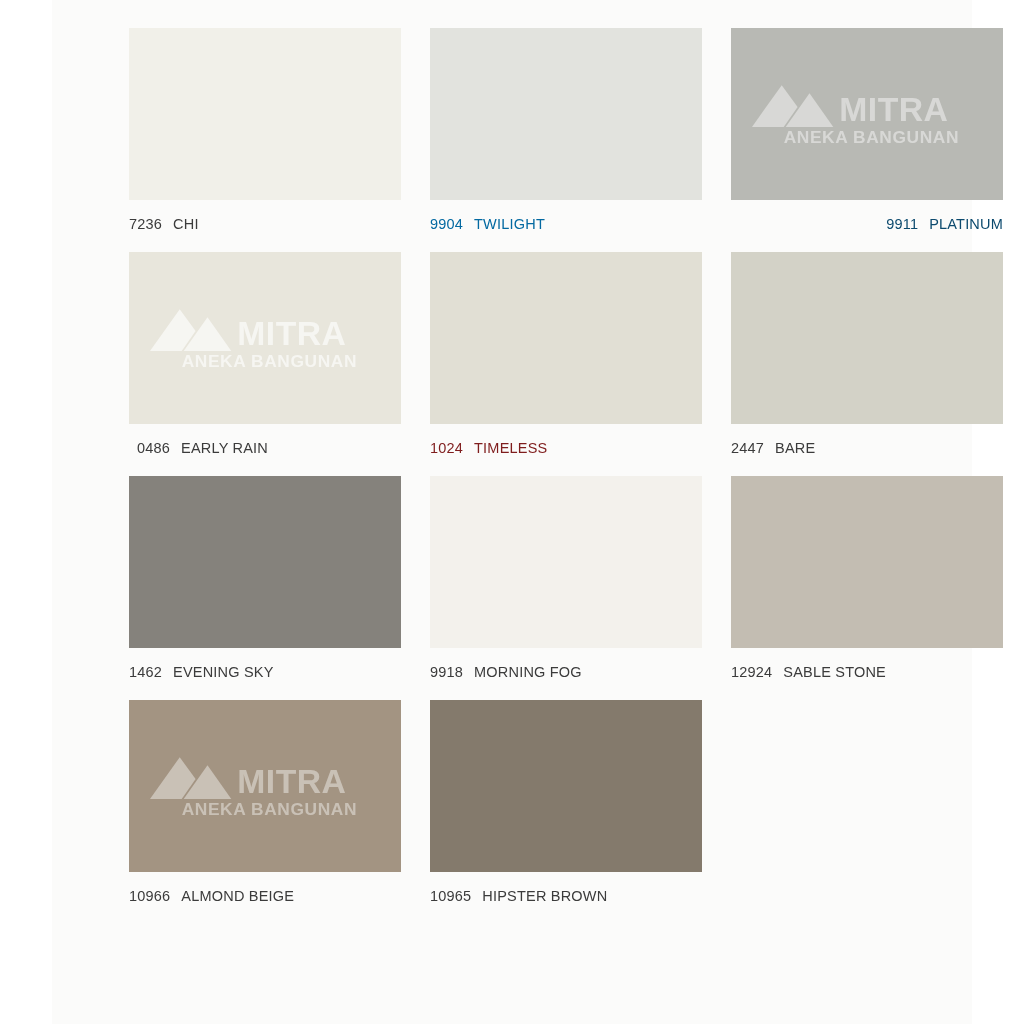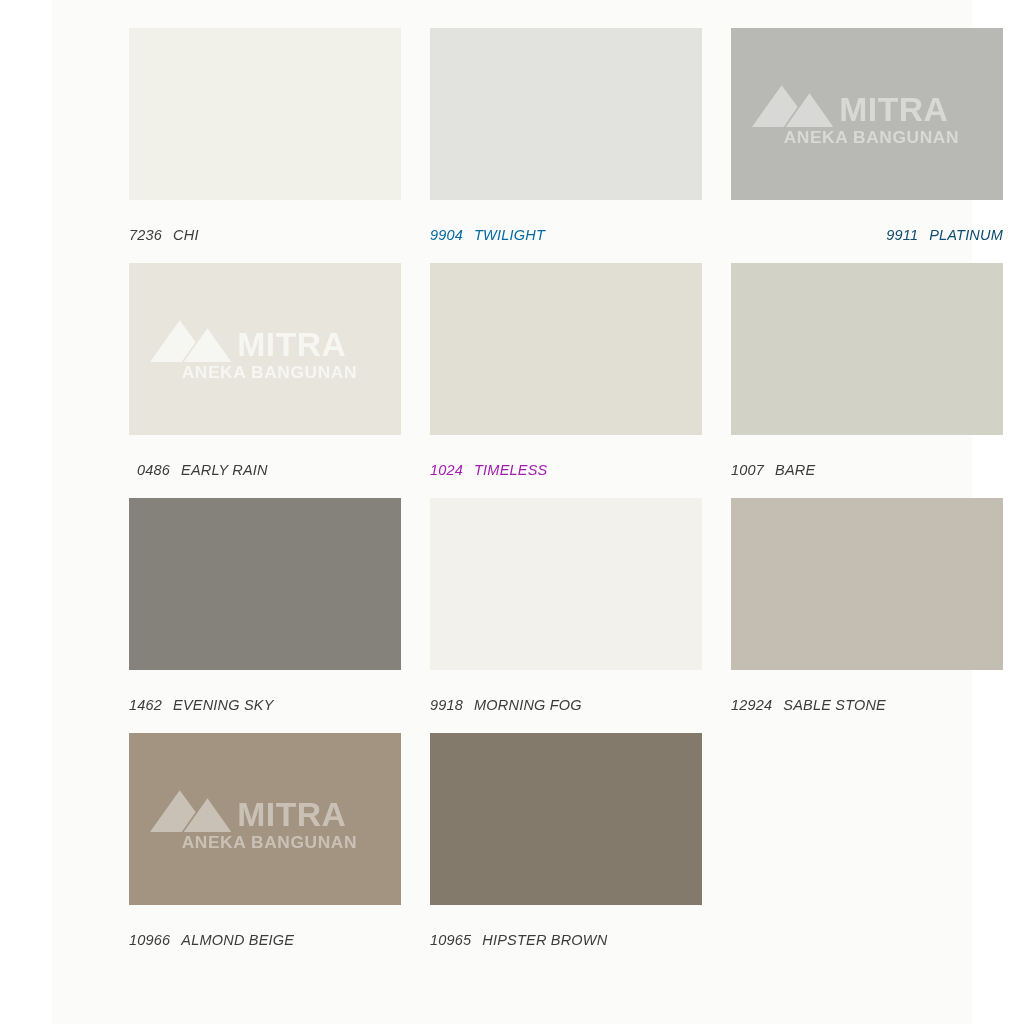--- a/index.html
+++ b/index.html
@@ -48,26 +48,25 @@
   }
 
   .chip {
     position: relative;
     width: 272px;
     height: 172px;
     overflow: hidden;
   }
 
   .chip-label {
-    padding-top: 27px;
+    padding-top: 16px;
     font-size: 14.5px;
     letter-spacing: 0.2px;
     color: #3b3b3b;
     white-space: nowrap;
-    font-style: italic;
   }
   .chip-code {
     display: inline-block;
     margin-right: 11px;
   }
   .chip-name {
     display: inline-block;
   }
 
   
@@ -125,25 +124,25 @@
                 </g>
                 <text x="92" y="40" fill="rgba(255,255,255,0.62)" font-family="&quot;Liberation Sans&quot;, sans-serif" font-size="34" font-weight="bold" letter-spacing="0.5">MITRA</text>
                 <text x="36" y="62" fill="rgba(255,255,255,0.62)" font-family="&quot;Liberation Sans&quot;, sans-serif" font-size="17.5" font-weight="bold" letter-spacing="0.6">ANEKA BANGUNAN</text>
               </svg>
             </div>
           </div>
           <div class="chip-label" style="color: rgb(59, 59, 59); margin-left: 8px;"><span class="chip-code">0486</span><span class="chip-name">EARLY RAIN</span></div>
         </div>
         <div class="swatch-cell">
           <div class="chip" style="background: rgb(225, 223, 212);"></div>
-          <div class="chip-label" style="color: #a21caf;"><span class="chip-code">1024</span><span class="chip-name">TIMELESS</span></div>
+          <div class="chip-label" style="color: #7f1d1d;"><span class="chip-code">1024</span><span class="chip-name">TIMELESS</span></div>
         </div>
         <div class="swatch-cell">
           <div class="chip" style="background: rgb(211, 210, 199);"></div>
-          <div class="chip-label" style="color: rgb(59, 59, 59);"><span class="chip-code">1007</span><span class="chip-name">BARE</span></div>
+          <div class="chip-label" style="color: rgb(59, 59, 59);"><span class="chip-code">2447</span><span class="chip-name">BARE</span></div>
         </div>
         <div class="swatch-cell">
           <div class="chip" style="background: rgb(133, 130, 124);"></div>
           <div class="chip-label" style="color: rgb(59, 59, 59);"><span class="chip-code">1462</span><span class="chip-name">EVENING SKY</span></div>
         </div>
         <div class="swatch-cell">
           <div class="chip" style="background: rgb(243, 241, 236);"></div>
           <div class="chip-label" style="color: rgb(59, 59, 59);"><span class="chip-code">9918</span><span class="chip-name">MORNING FOG</span></div>
         </div>
         <div class="swatch-cell">

